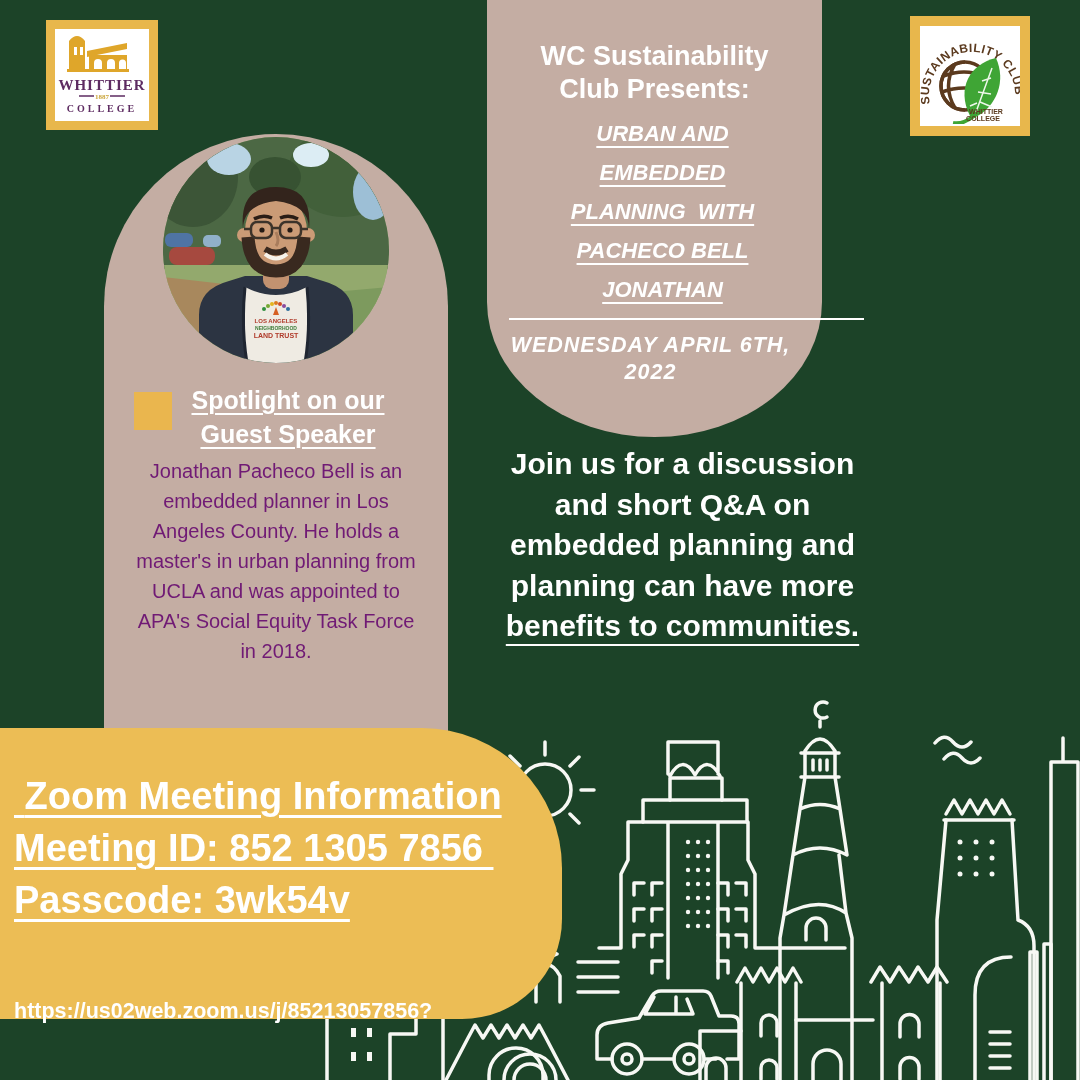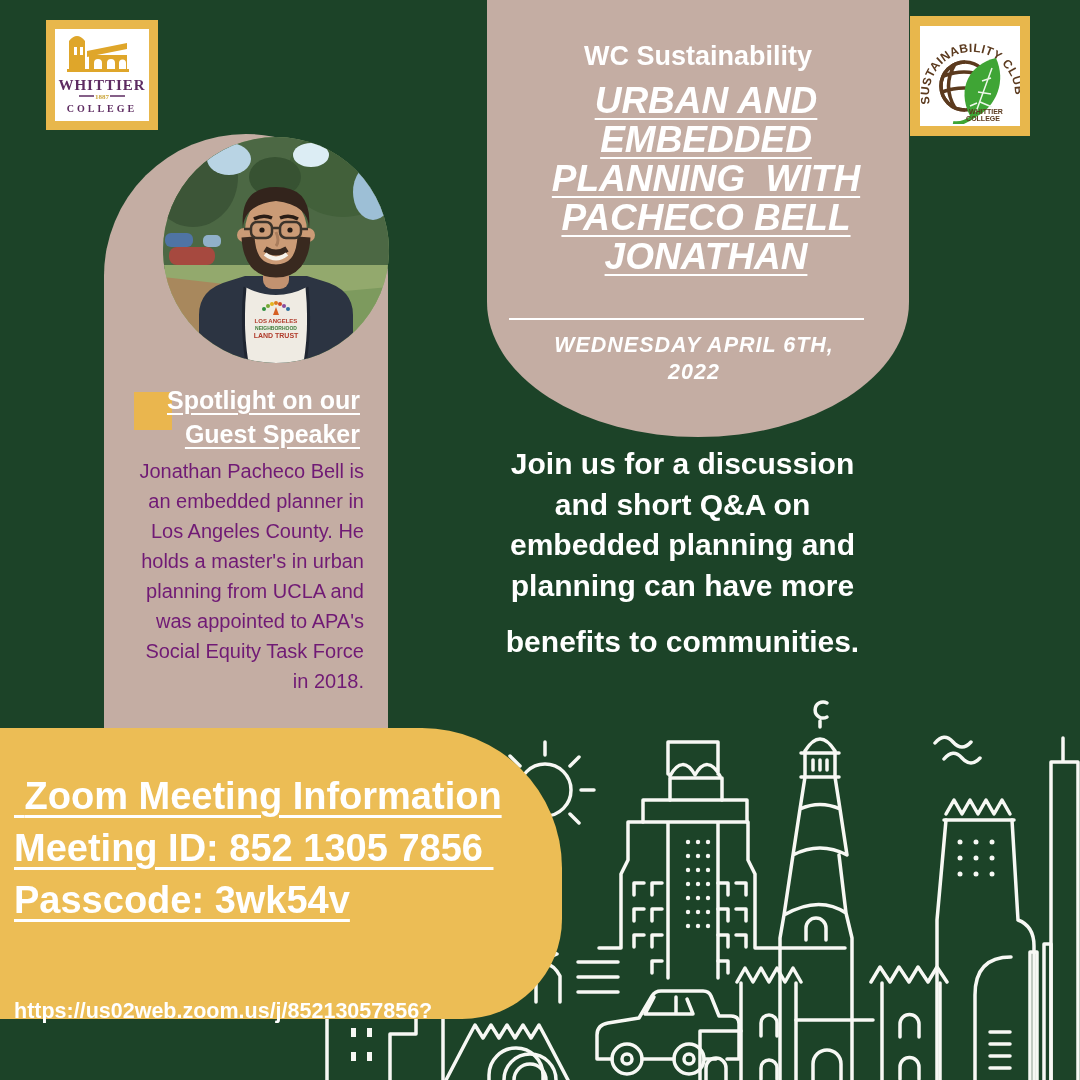--- a/index.html
+++ b/index.html
@@ -1,42 +1,42 @@
 <!DOCTYPE html>
 <html><head>
 <meta charset="utf-8">
 <style>
   html,body{margin:0;padding:0;background:#0e2417;}
   .poster{position:relative;width:1080px;height:1080px;background:#1c4328;overflow:hidden;
           font-family:"Liberation Sans",sans-serif;color:#ffffff;}
 
   
-  .blob{position:absolute;left:487px;top:0;width:422px;height:437px;background:#c4ada3;
+  .blob{position:absolute;left:487px;top:0;width:335px;height:437px;background:#c4ada3;
         border-radius:0 0 50% 50% / 0 0 135px 135px;text-align:center;}
   .presents{margin-top:40px;font-size:27px;font-weight:bold;line-height:33px;}
-  .title{margin-top:8px;font-size:37px;font-weight:bold;font-style:italic;line-height:39px;margin-left:16px;}
+  .title{margin-top:8px;font-size:22px;font-weight:bold;font-style:italic;line-height:39px;margin-left:16px;}
   .tline{text-decoration:underline;text-underline-offset:5px;text-decoration-thickness:2px;white-space:pre-wrap;}
   .divider{position:absolute;left:22px;top:318px;width:355px;height:2px;background:#ffffff;}
   .dates{position:absolute;left:0;right:8px;top:332px;font-weight:bold;font-style:italic;
          font-size:21.5px;line-height:27px;letter-spacing:1px;}
 
   
-  .arch{position:absolute;left:104px;top:134px;width:284px;height:626px;background:#c4ada3;
-        border-radius:172px 172px 0 0;text-align:right;}
+  .arch{position:absolute;left:104px;top:134px;width:344px;height:626px;background:#c4ada3;
+        border-radius:172px 172px 0 0;text-align:center;}
   .photo{position:absolute;left:59px;top:3px;width:226px;height:226px;border-radius:50%;overflow:hidden;}
   .spot-square{position:absolute;left:30px;top:258px;width:38px;height:38px;background:#eab64e;}
   .spot-head{position:absolute;left:52px;right:28px;top:249px;font-size:25px;font-weight:bold;line-height:34px;}
   .sline{text-decoration:underline;text-underline-offset:4px;text-decoration-thickness:2px;white-space:pre-wrap;}
   .bio{position:absolute;left:24px;right:24px;top:322px;font-size:20px;line-height:30px;color:#701a75;font-weight:normal;}
 
   
   .invite{position:absolute;left:450px;top:444px;width:465px;text-align:center;
           font-size:30px;font-weight:bold;line-height:40.5px;}
   .iline{white-space:pre-wrap;}
-  .invite .iline:last-child{text-underline-offset:8px;text-decoration-thickness:2px;margin-top:16px;}
+  .invite .iline:last-child{text-decoration:underline;text-underline-offset:8px;text-decoration-thickness:2px;}
 
   
   .zoombox{position:absolute;left:-14px;top:728px;width:576px;height:291px;background:#ecbd55;
            border-radius:0 140px 100px 0;padding:42px 18px 0 28px;box-sizing:border-box;}
   .zhead{font-size:38px;font-weight:bold;line-height:52px;text-decoration:underline;
          text-underline-offset:6px;text-decoration-thickness:3px;white-space:pre-wrap;}
   .zurl{margin-top:10px;font-size:21.5px;font-weight:bold;line-height:30px;white-space:pre-wrap;}
 
   
   .logo-left{position:absolute;left:46px;top:20px;width:112px;height:110px;background:#ffffff;
@@ -149,20 +149,21 @@
       </g>
       <path d="M390,390v-46h26v-18h27v64"></path>
       <path d="M446,390l22,-42M568,390l-22,-42M468,348l7,-13 8,13 8,-13 8,13 8,-13 8,13 8,-13 8,13 8,-13 7,13M489,390v-5a27,27 0 0 1 54,0v5"></path>
       <path d="M536,312v-26q12,-22 24,0v26M548,270v-10l9,4 -9,4M504,390a26,26 0 0 1 52,0M514,390a16,16 0 0 1 32,0"></path>
     </g>
   </svg>
 
   <div class="blob">
     <div class="presents">
       <div class="tline-plain">WC Sustainability</div>
+      <div class="tline-plain">Club Presents:</div>
     </div>
     <div class="title">
       <div class="tline">URBAN AND</div>
       <div class="tline">EMBEDDED</div>
       <div class="tline">PLANNING  WITH</div>
       <div class="tline">PACHECO BELL</div>
       <div class="tline">JONATHAN</div>
     </div>
     <div class="divider"></div>
     <div class="dates">

